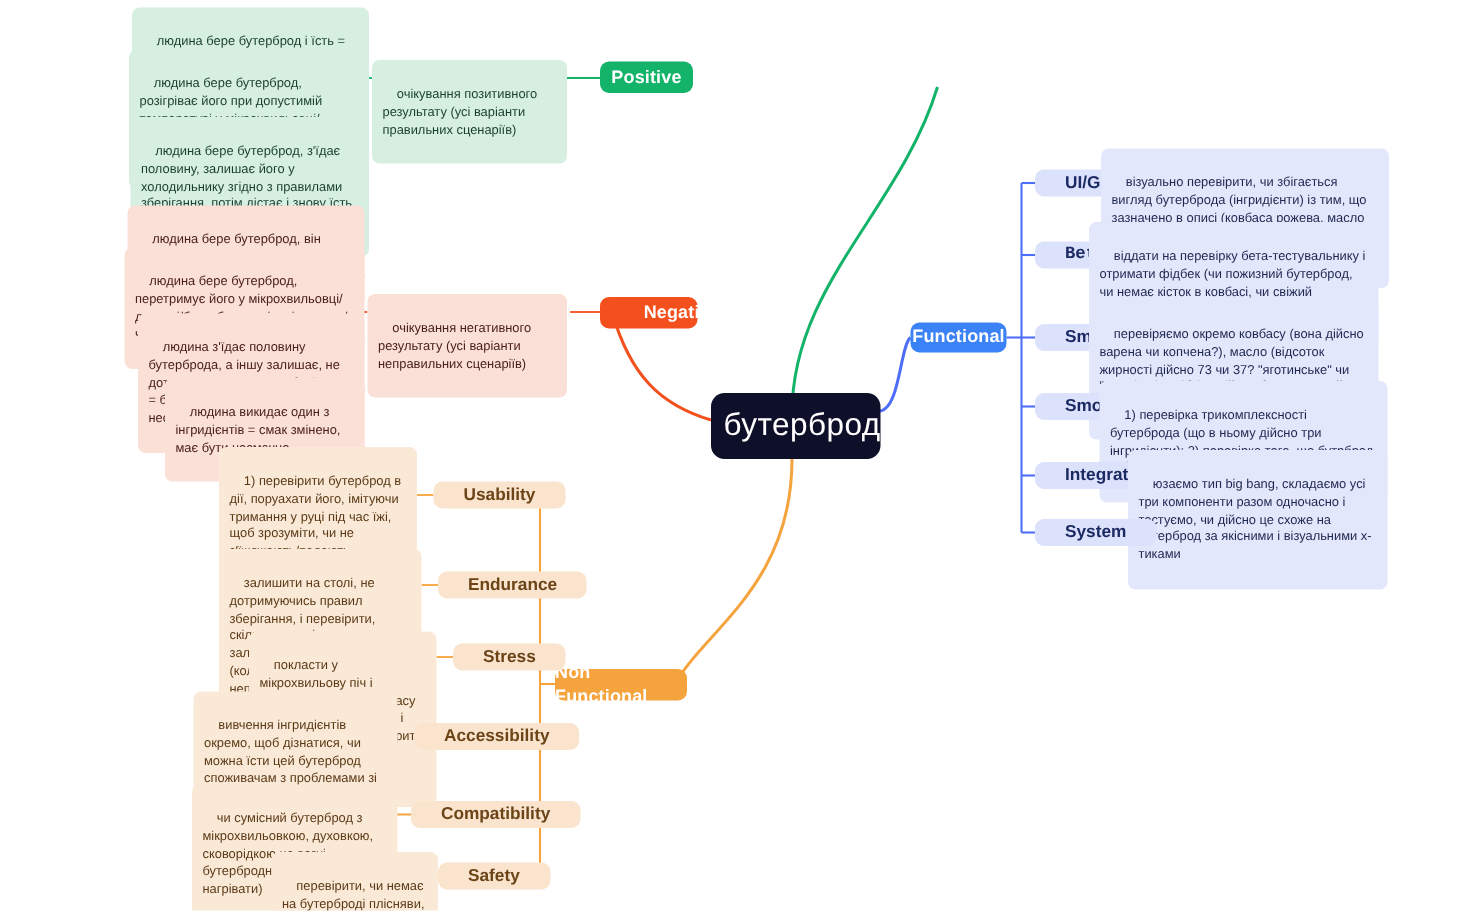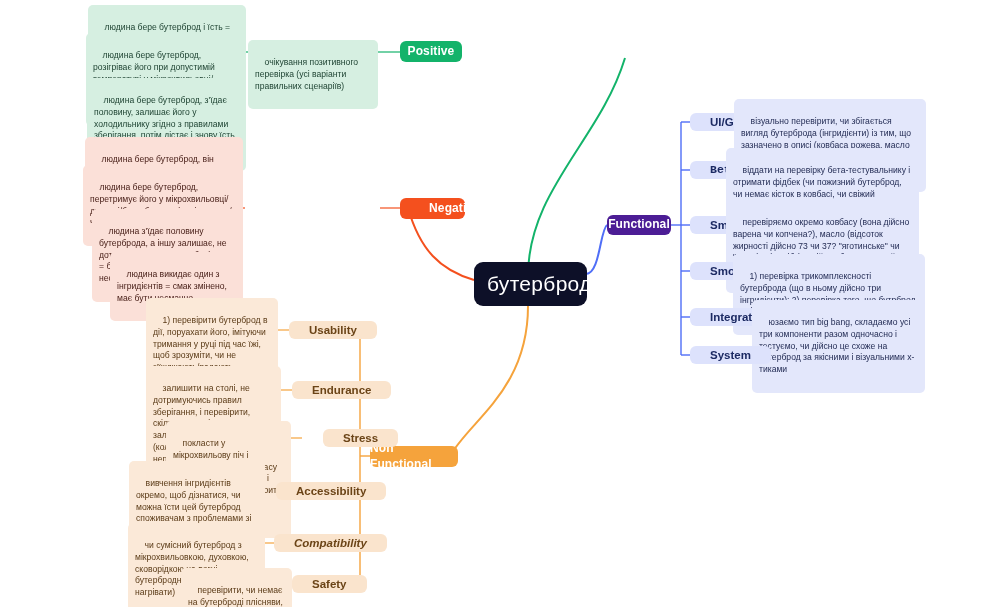--- a/index.html
+++ b/index.html
@@ -30,38 +30,38 @@
   }
   
   .central {
     background: #0d1028;
     color: #ffffff;
     font-size: 21px;
     font-weight: 400;
     border-radius: 9px;
     display: flex;
     align-items: center;
-    justify-content: flex-start;
+    justify-content: flex-end;
     letter-spacing: .3px;
     padding-left: 13px;
   }
   
   .pill {
     color: #ffffff;
     font-size: 12px;
     font-weight: 700;
     border-radius: 6px;
     display: flex;
     align-items: center;
     justify-content: center;
     letter-spacing: .1px;
   }
   .pill-pos { background: #13b36a; }
   .pill-neg { background: #f4501e; }
-  .pill-fn  { background: #4c1d95; }
+  .pill-fn  { background: #3b82f6; }
   .pill-nf  { background: #f5a33c; }
 
   
   .sublabel {
     font-size: 11.5px;
     font-weight: 700;
     border-radius: 6px;
     display: flex;
     align-items: center;
     justify-content: center;
@@ -147,35 +147,38 @@
   </svg>
 
   <div class="node central" style="left:474px; top:262px; width:113px; height:44px;">
     <span>бутерброд</span>
   </div>
 
   <div class="node pill pill-pos" style="left:400px; top:41px; width:62px; height:21px;">
     <span>Positive</span>
   </div>
   <div class="node leaf leaf-green" style="left:248px; top:40px; width:130px;">
-    <span>очікування позитивного перевірка (усі варіанти правильних сценаріїв)</span>
+    <span>очікування позитивного результату (усі варіанти правильних сценаріїв)</span>
   </div>
   <div class="node leaf leaf-green" style="left:88px; top:5px; width:158px;">
     <span>людина бере бутерброд і їсть = має бути смачно</span>
   </div>
   <div class="node leaf leaf-green" style="left:86px; top:33px; width:160px;">
     <span>людина бере бутерброд, розігріває його при допустимій температурі у мікрохвильовці/духовці/бутербродниці = має бути смачно</span>
   </div>
   <div class="node leaf leaf-green" style="left:87px; top:78px; width:159px;">
     <span>людина бере бутерброд, з'їдає половину, залишає його у холодильнику згідно з правилами зберігання, потім дістає і знову їсть = має бути смачно</span>
   </div>
 
   <div class="node pill pill-neg" style="left:400px; top:198px; width:65px; height:21px;padding-left:44px;">
     <span>Negative</span>
   </div>
+  <div class="node leaf leaf-red" style="left:245px; top:196px; width:133px;">
+    <span>очікування негативного результату (усі варіанти неправильних сценаріїв)</span>
+  </div>
   <div class="node leaf leaf-red" style="left:85px; top:137px; width:158px;">
     <span>людина бере бутерброд, він випадає у неї з рук = він брудний, має бути несмачно</span>
   </div>
   <div class="node leaf leaf-red" style="left:83px; top:165px; width:160px;">
     <span>людина бере бутерброд, перетримує його у мікрохвильовці/духовці/бутербродниці = він згорає/черствіє, має бути несмачно</span>
   </div>
   <div class="node leaf leaf-red" style="left:92px; top:209px; width:151px;">
     <span>людина з'їдає половину бутерброда, а іншу залишає, не дотримуючись правил зберігання = бутерброд псується, має бути несмачно</span>
   </div>
   <div class="node leaf leaf-red" style="left:110px; top:252px; width:133px;">
@@ -236,35 +239,35 @@
     <span>1) перевірити бутерброд в дії, поруахати його, імітуючи тримання у руці під час їжі, щоб зрозуміти, чи не з'їжджають/падають інгридієнти бутерброду; 2) перевірити якість інгридієнтів - наприклад, чи не зачерствий хліб, що може бути незручним для споживача;</span>
   </div>
 
   <div class="node sublabel sub-nf" style="left:292px; top:381px; height:18px;">
     <span>Endurance</span>
   </div>
   <div class="node leaf leaf-orng" style="left:146px; top:366px; width:135px;">
     <span>залишити на столі, не дотримуючись правил зберігання, і перевірити, скільки часу він витримає, залишаючись у їстівній формі (коли зіпсується і стане непридатним для їжі)</span>
   </div>
 
-  <div class="node sublabel sub-nf" style="left:302px; top:429px; height:18px;margin-left:21px;">
+  <div class="node sublabel sub-nf" style="left:302px; top:429px; height:18px;">
     <span>Stress</span>
   </div>
   <div class="node leaf leaf-orng" style="left:166px; top:421px; width:125px;">
     <span>покласти у мікрохвильову піч і перевірити різні рівні часу нагрівання бутерброда і при якому з них він згорить/зачерствіє/стане непридатним до їжі</span>
   </div>
 
   <div class="node sublabel sub-nf" style="left:276px; top:482px; height:18px;">
     <span>Accessibility</span>
   </div>
   <div class="node leaf leaf-orng" style="left:129px; top:461px; width:136px;">
     <span>вивчення інгридієнтів окремо, щоб дізнатися, чи можна їсти цей бутерброд споживачам з проблемами зі здоров'ям ( не кожному можна їсти жирне масло через непереносимість лактози, не кожному можна їсти хліб з вмістом цукру)</span>
   </div>
 
-  <div class="node sublabel sub-nf" style="left:274px; top:534px; height:18px;font-style:italic;">
+  <div class="node sublabel sub-nf" style="left:274px; top:534px; height:18px;">
     <span>Compatibility</span>
   </div>
   <div class="node leaf leaf-orng" style="left:128px; top:523px; width:135px;">
     <span>чи сумісний бутерброд з мікрохвильовкою, духовкою, сковорідкою на вогні, бутербродницею ( чи можна нагрівати)</span>
   </div>
 
   <div class="node sublabel sub-nf" style="left:292px; top:575px; height:18px;">
     <span>Safety</span>
   </div>
   <div class="node leaf leaf-orng" style="left:181px; top:568px; width:111px;">

